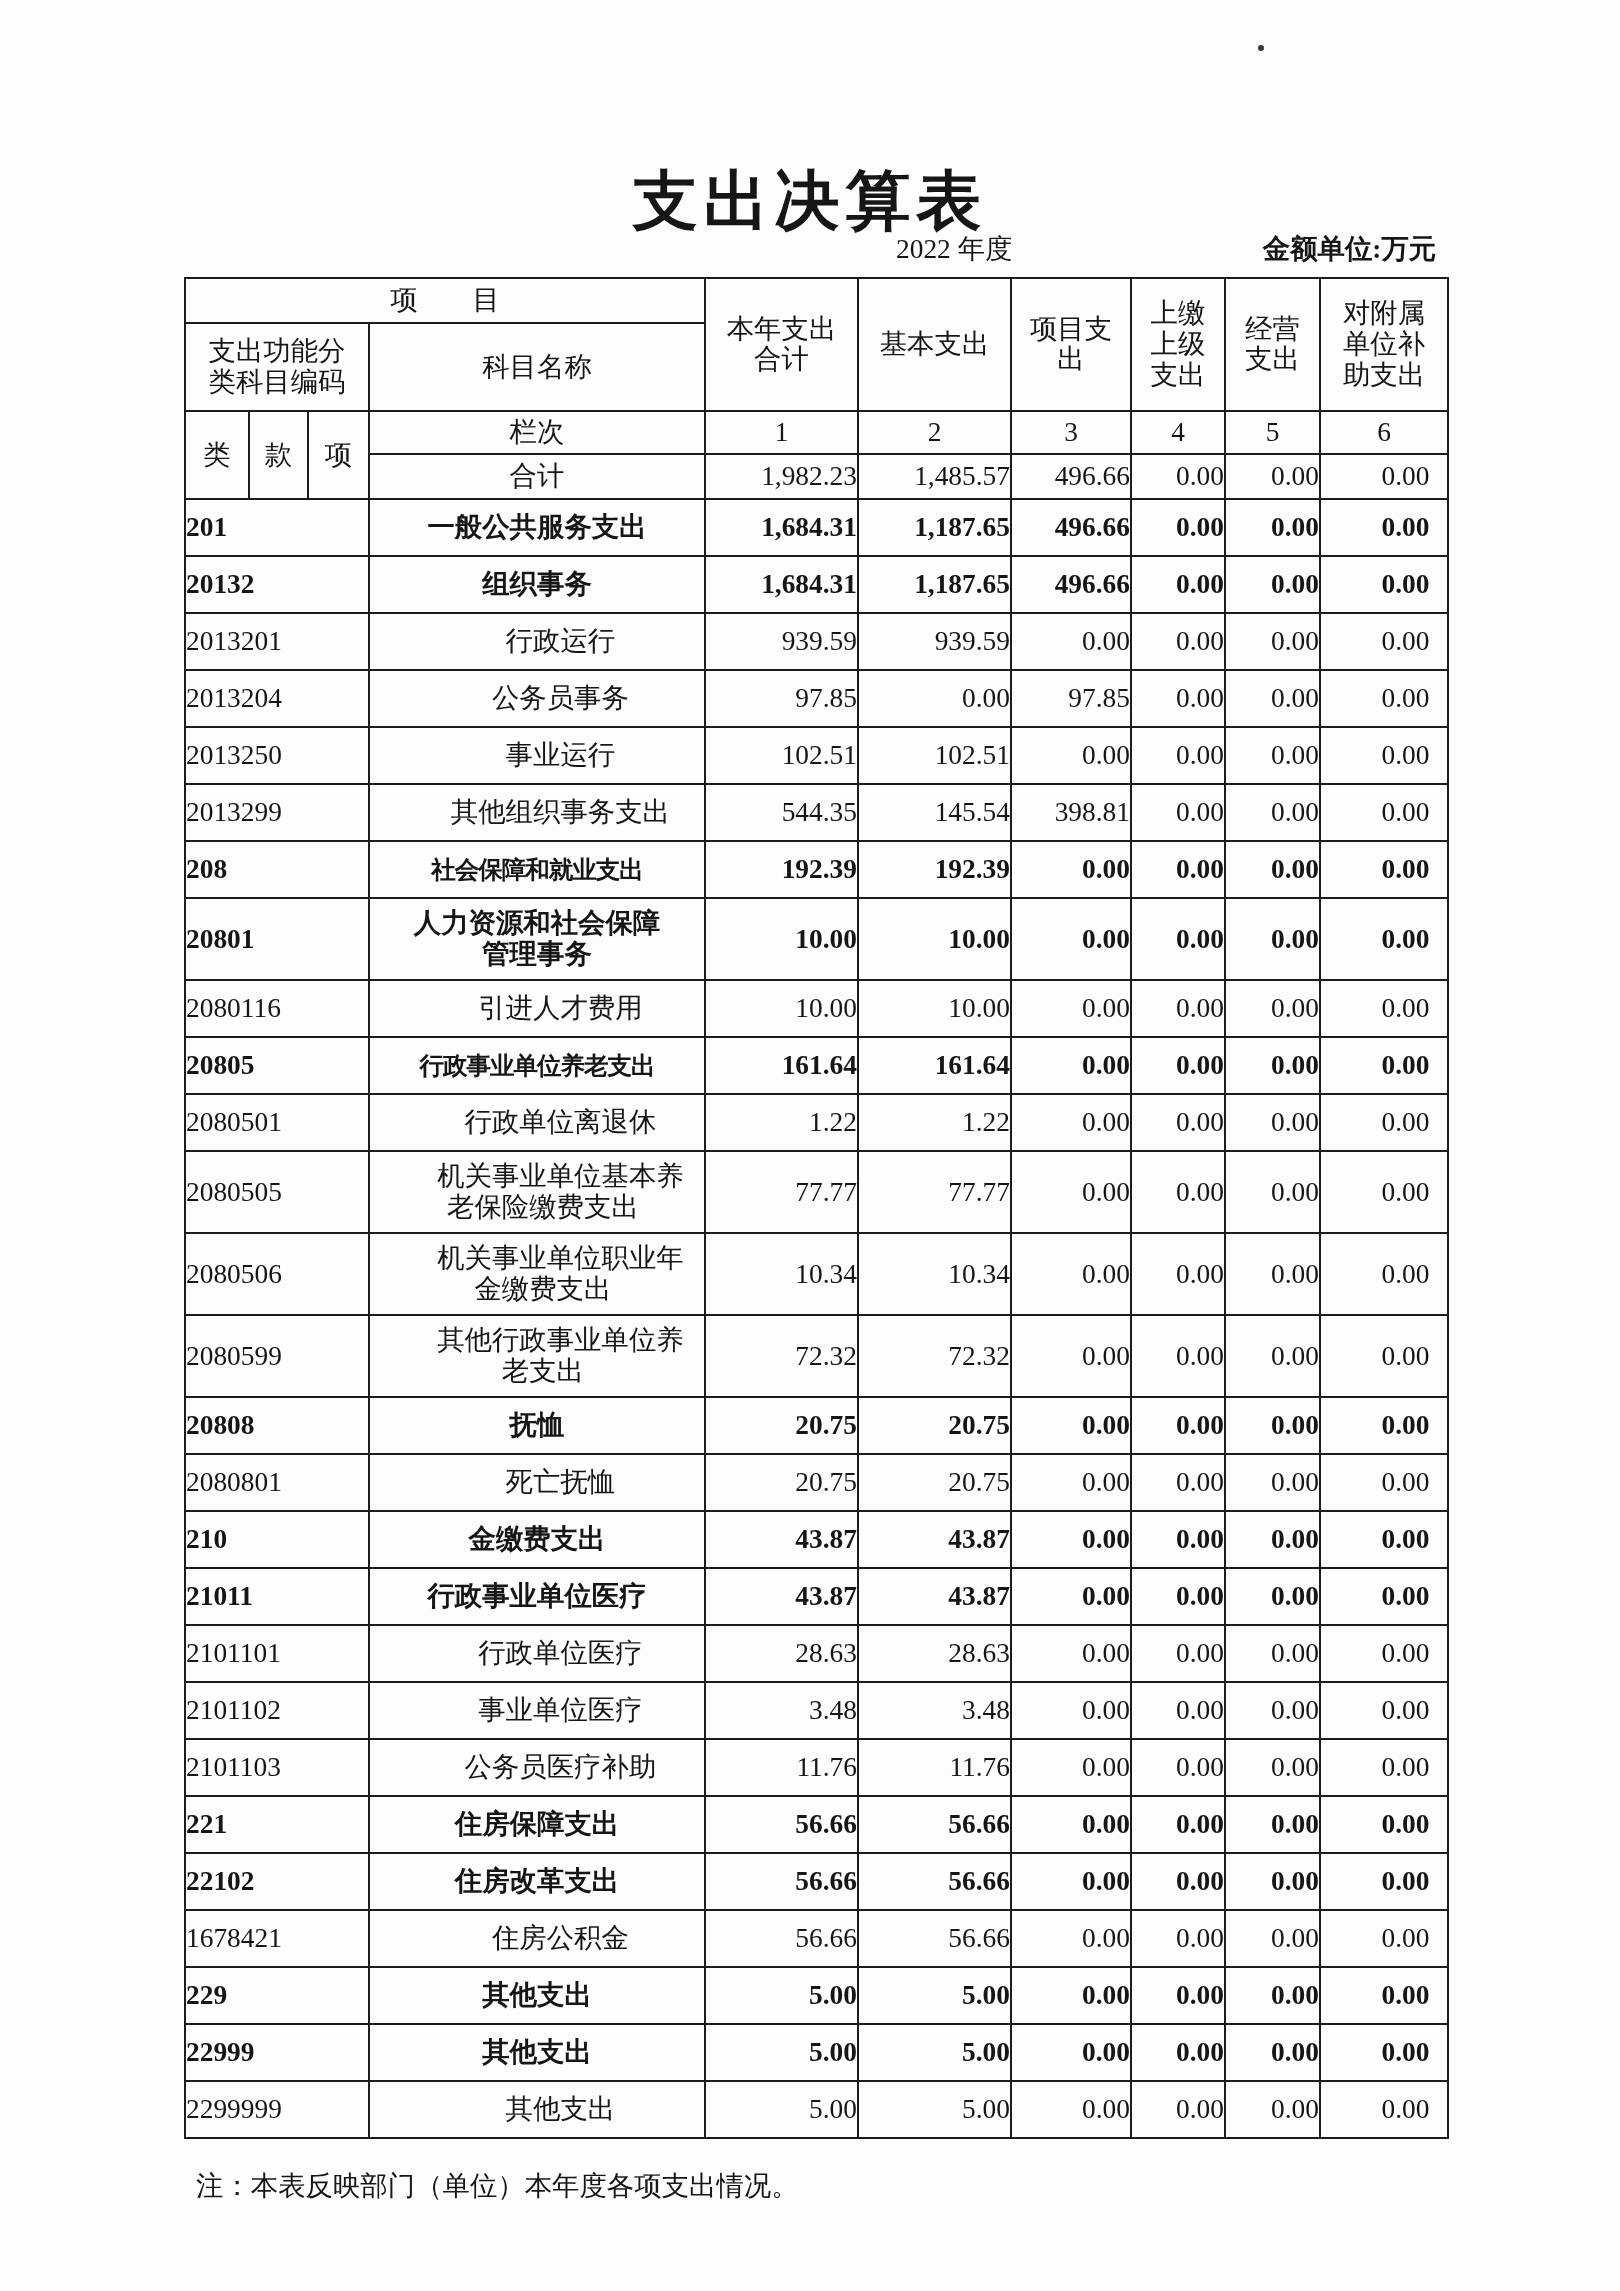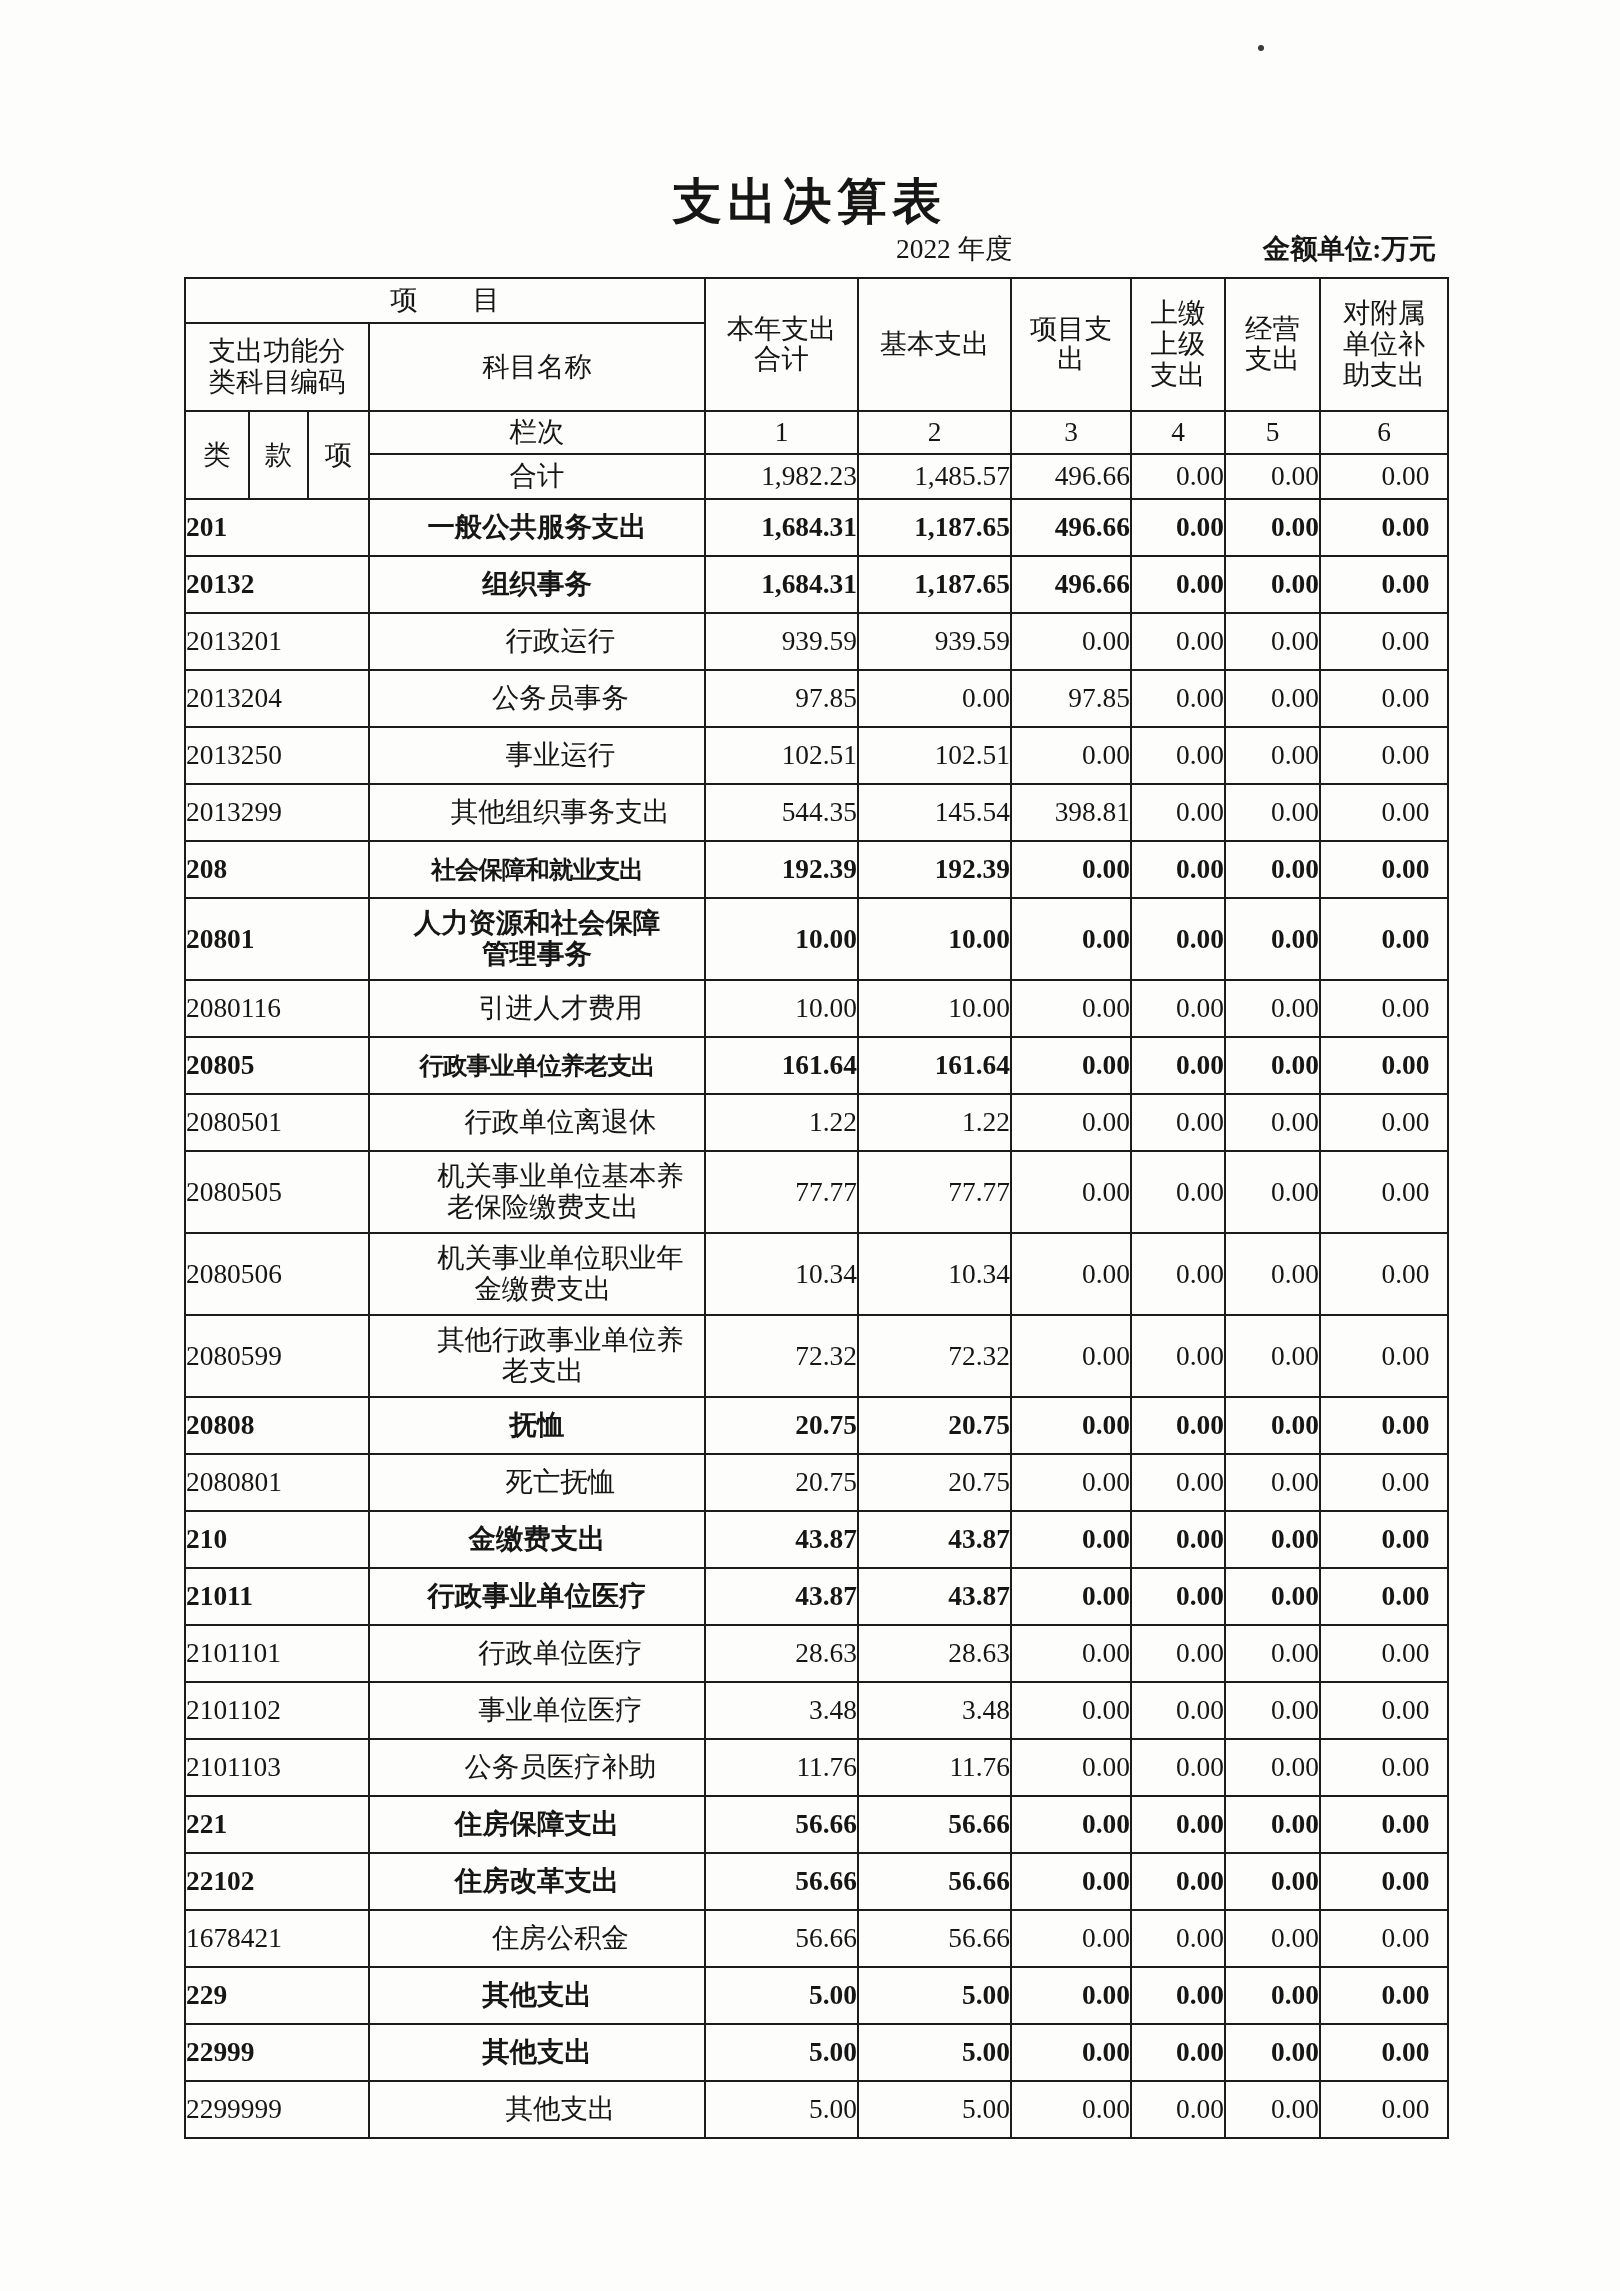--- a/index.html
+++ b/index.html
@@ -11,21 +11,21 @@
     color:#161616;
     overflow:hidden;
   }
   .scan-dot{
     position:absolute;left:1258px;top:45px;width:5.9px;height:5.9px;
     background:#3a3a3a;border-radius:50%;
   }
   .doc-title{
     margin:0;padding-top:173px;
     text-align:center;
-    font-size:49px;font-weight:bold;letter-spacing:5.9px;
+    font-size:65px;font-weight:bold;letter-spacing:5.9px;
     line-height:57px;
   }
   .code-line{
     width:1262px;margin:90px 0 0 184px;
     text-align:right;padding-right:49px;box-sizing:border-box;
     font-size:27.4px;line-height:37px;
   }
   .info-line{
     position:relative;
     width:1262px;margin-left:184px;
@@ -409,14 +409,15 @@
           <td class="num">5.00</td>
           <td class="num">5.00</td>
           <td class="num">0.00</td>
           <td class="num">0.00</td>
           <td class="num">0.00</td>
           <td class="num last">0.00</td>
         </tr>
       </tbody>
   </table>
 
+  <div class="note">注：本表反映部门（单位）本年度各项支出情况。</div>
 </div>
 
 
 </body></html>

